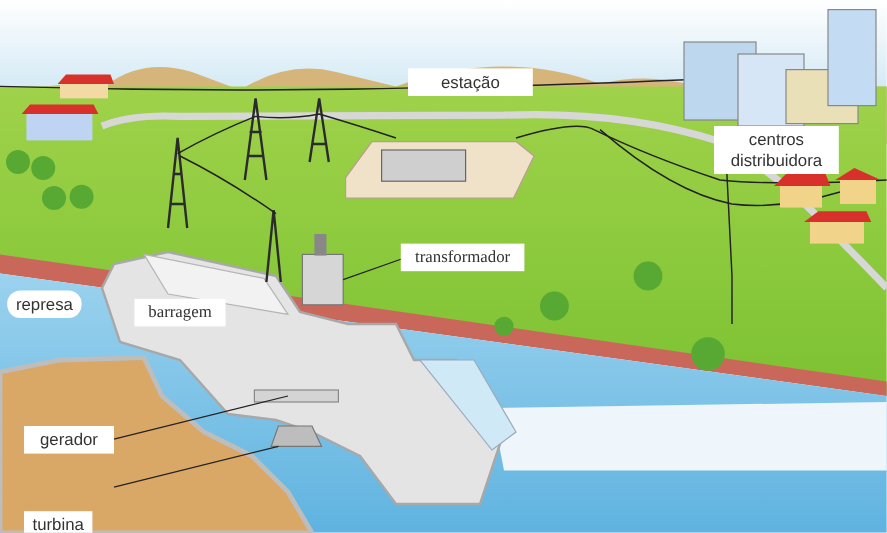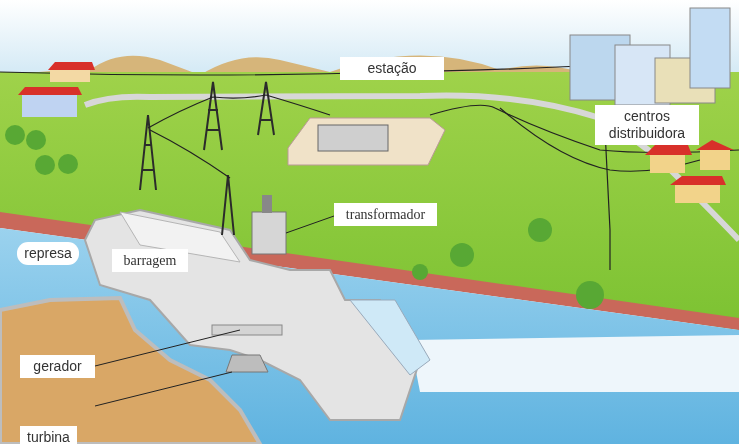--- a/index.html
+++ b/index.html
@@ -112,17 +112,17 @@
   </svg>
 
   <div class="lbl" style="left:340px;top:57px;width:104px;">
     <div>estação</div>
   </div>
   <div class="lbl" style="left:595px;top:105px;width:104px;">
     <div>centros</div>
     <div>distribuidora</div>
   </div>
   <div class="lbl" style="left:334px;top:203px;width:103px;font-family:Liberation Serif, serif;">transformador</div>
-  <div class="lbl" style="left:17px;top:242px;width:62px;border-radius:11px;">represa</div>
+  <div class="lbl" style="left:6px;top:242px;width:62px;border-radius:11px;">represa</div>
   <div class="lbl" style="left:112px;top:249px;width:76px;font-family:Liberation Serif, serif;">barragem</div>
   <div class="lbl" style="left:20px;top:355px;width:75px;">gerador</div>
   <div class="lbl" style="left:20px;top:394px;width:57px;margin-top:32px;">turbina</div>
 </div>
 
 </body></html>

